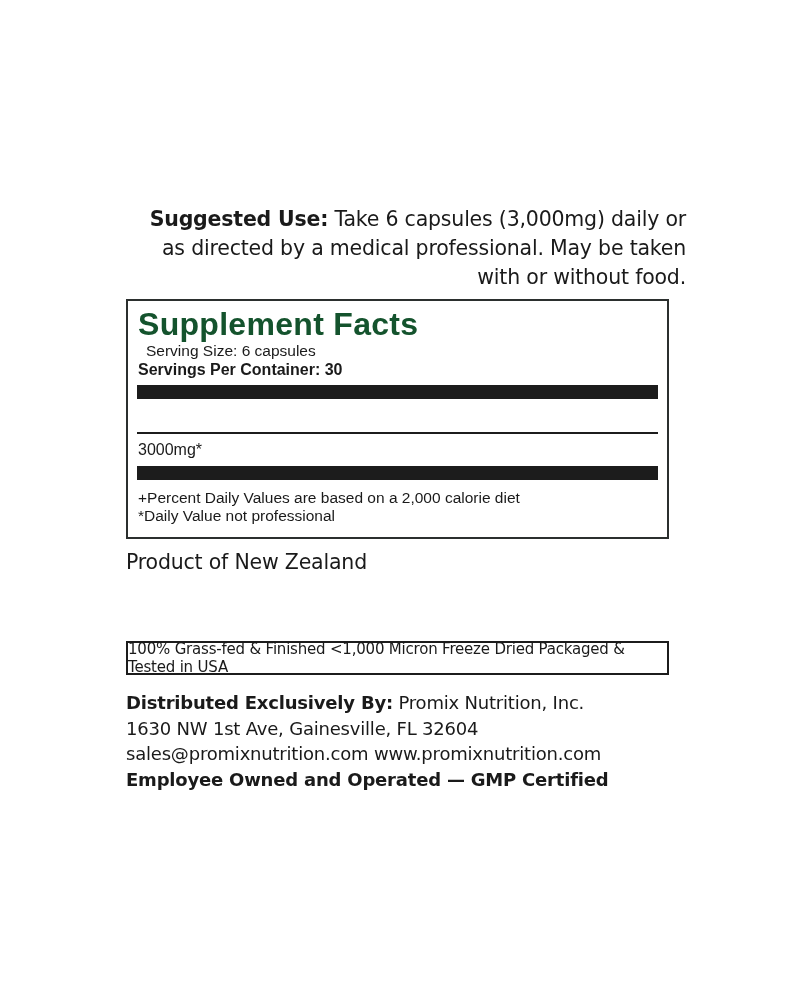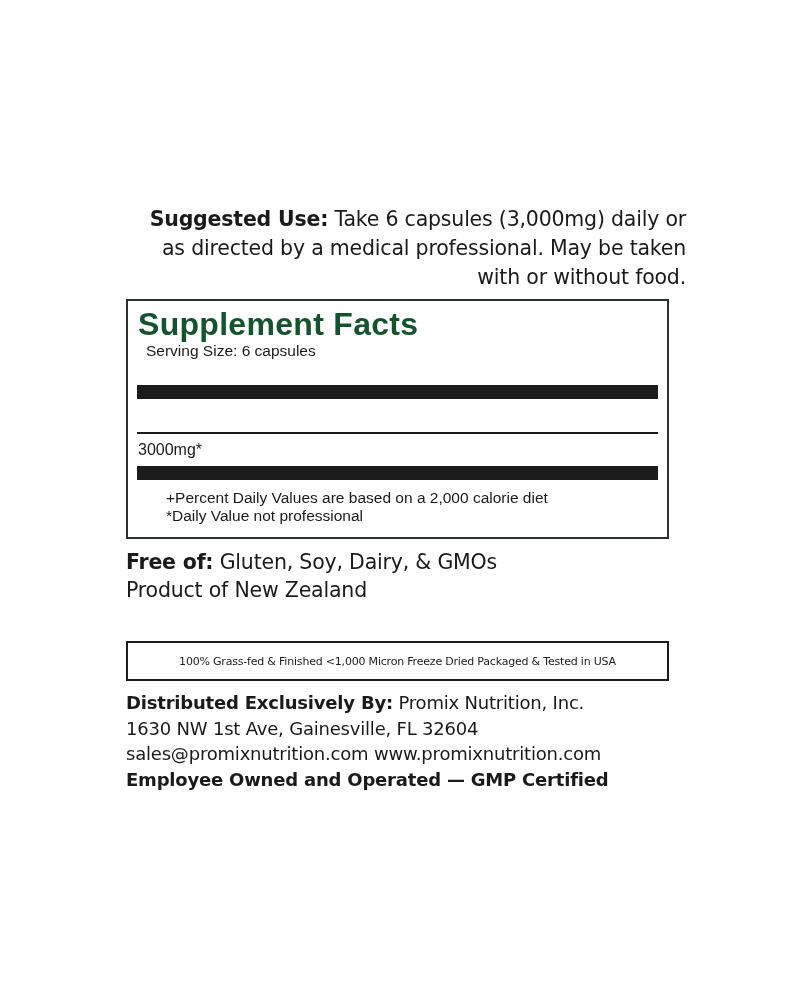--- a/index.html
+++ b/index.html
@@ -28,65 +28,65 @@
   .facts .amount-row {
     position: absolute; left: 10px; right: 10px; top: 104px;
     display: flex; justify-content: space-between; font-size: 16px; font-weight: bold; line-height: 20px;
   }
   .facts .thin-line { position: absolute; left: 9px; right: 9px; top: 131px; height: 2px; background: #1c1c1c; }
   .facts .ingredient-row {
     position: absolute; left: 10px; right: 10px; top: 139px;
     display: flex; justify-content: space-between; font-size: 16px; line-height: 20px;
   }
   .facts .bar-bottom { position: absolute; left: 9px; right: 9px; top: 165px; height: 14px; background: #1c1c1c; }
-  .facts .footnotes { position: absolute; left: 10px; top: 188px; font-size: 15.5px; line-height: 18px; margin-left: 28px; }
+  .facts .footnotes { position: absolute; left: 10px; top: 188px; font-size: 15.5px; line-height: 18px; }
 
   .other {
     position: absolute; left: 126px; top: 549px; width: 560px;
     font-size: 20.5px; line-height: 27.5px; letter-spacing: -0.2px;
   }
   .other b { font-weight: bold; }
 
   .cert {
-    position: absolute; left: 126px; top: 641px; width: 543px; height: 40px;
+    position: absolute; left: 126px; top: 641px; width: 543px; height: 34px;
     border: 2px solid #1c1c1c; box-sizing: border-box;
     display: flex; align-items: center; justify-content: center;
-    font-size: 11px; letter-spacing: -0.2px;
+    font-size: 15px; letter-spacing: -0.2px;
   }
 
   .dist {
     position: absolute; left: 126px; top: 690px; width: 600px;
     font-size: 18px; line-height: 25.5px; letter-spacing: -0.2px;
   }
   .dist b { font-weight: bold; }
 </style>
 </head>
 <body>
 
 <div class="suggested humanist">
   <b>Suggested Use:</b><span> Take 6 capsules (3,000mg) daily or as directed by a medical professional. May be taken with or without food.</span>
 </div>
 
 <div class="facts grotesk">
   <div class="title">Supplement Facts</div>
   <div class="serving-size">Serving Size: 6 capsules</div>
+  <div class="servings-per">Servings Per Container: 30</div>
   <div class="thick-bar bar1"></div>
   <div class="thin-line"></div>
   <div class="ingredient-row">
     <span>3000mg*</span>
   </div>
   <div class="bar-bottom"></div>
   <div class="footnotes">
     <div>+Percent Daily Values are based on a 2,000 calorie diet</div>
     <div>*Daily Value not professional</div>
   </div>
 </div>
 
 <div class="other humanist">
-  <div><b>Free of:</b><span> Gluten, Soy, Dairy, &amp; GMOs</span></div>
   <div>Product of New Zealand</div>
 </div>
 
 <div class="cert humanist">100% Grass-fed &amp; Finished &lt;1,000 Micron Freeze Dried Packaged &amp; Tested in USA</div>
 
 <div class="dist humanist">
   <div><b>Distributed Exclusively By:</b><span> Promix Nutrition, Inc.</span></div>
   <div>1630 NW 1st Ave, Gainesville, FL 32604</div>
   <div>sales@promixnutrition.com www.promixnutrition.com</div>
   <div style="font-weight:bold">Employee Owned and Operated — GMP Certified</div>

